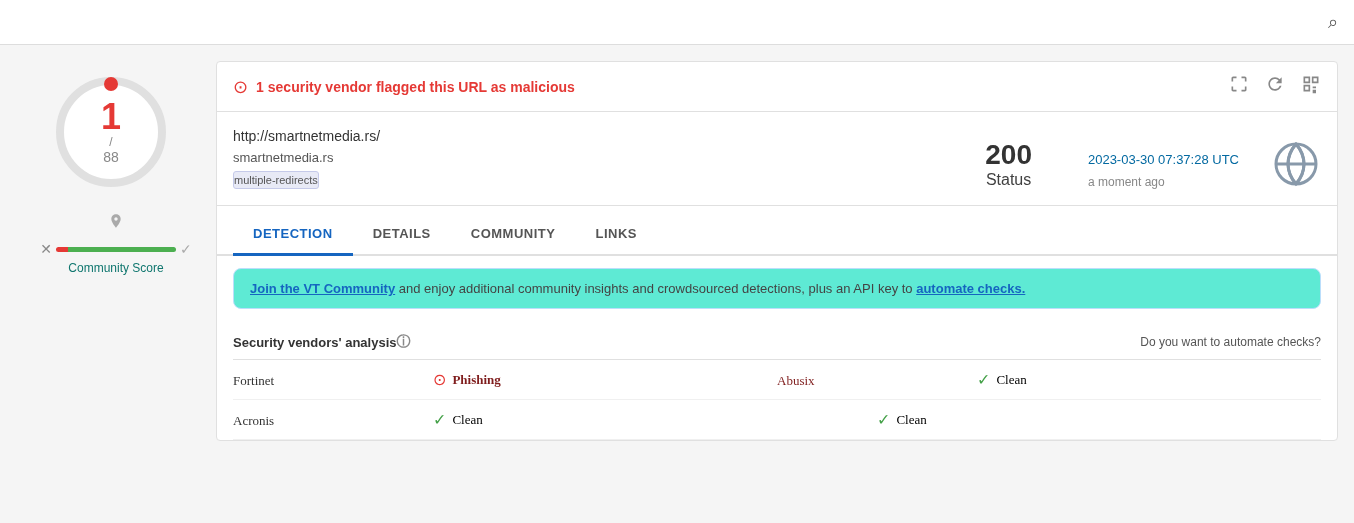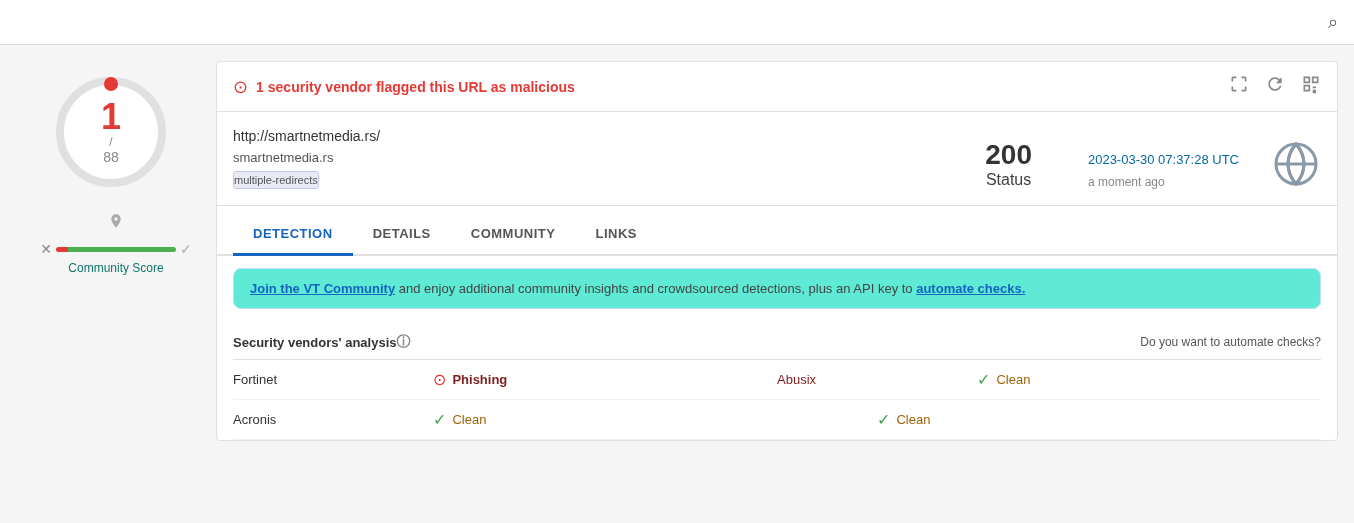--- a/index.html
+++ b/index.html
@@ -326,23 +326,24 @@
       font-size: 12px;
       color: #555;
     }
 
     .vendors-table {
       width: 100%;
     }
 
     .vendor-row {
       display: flex;
-      align-items: center;
+      align-items: flex-end;
       padding: 10px 0;
       border-bottom: 1px solid #f0f0f0;
+      font-family: Liberation Serif, serif;
     }
 
     .vendor-name {
       width: 200px;
       font-size: 13px;
       color: #333;
     }
 
     .vendor-result {
       flex: 1;
@@ -351,21 +352,21 @@
       gap: 6px;
       font-size: 13px;
     }
 
     .result-phishing {
       color: #7f1d1d;
       font-weight: bold;
     }
 
     .result-clean {
-      color: #a16207;
+      color: #000000;
     }
 
     .check-circle {
       color: #43a047;
       font-size: 16px;
     }
 
     .warning-circle {
       color: #e53935;
       font-size: 16px;

